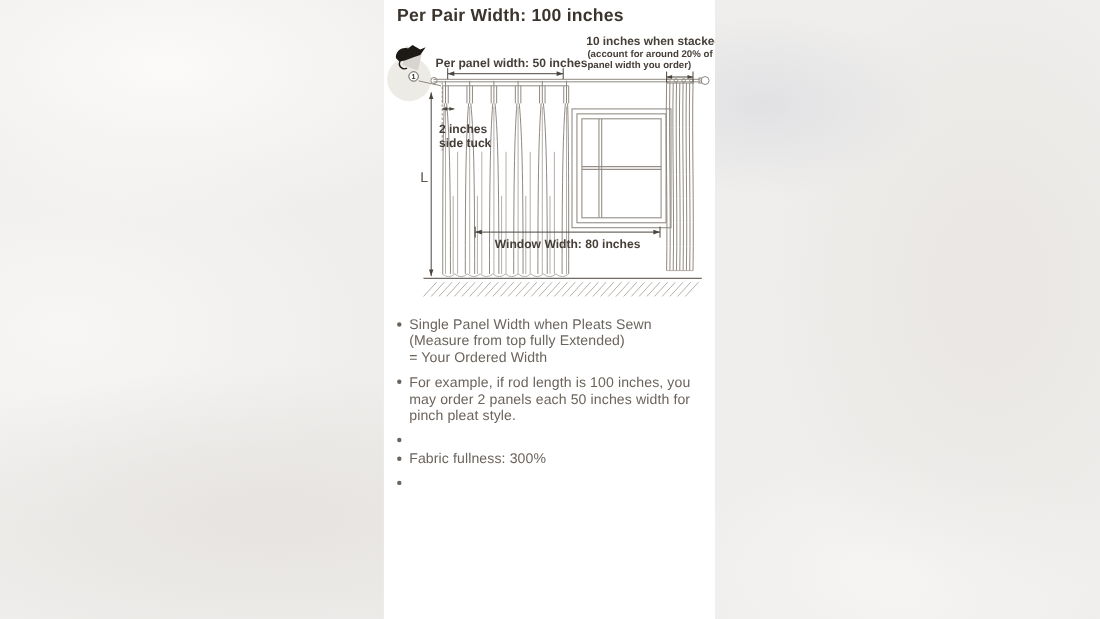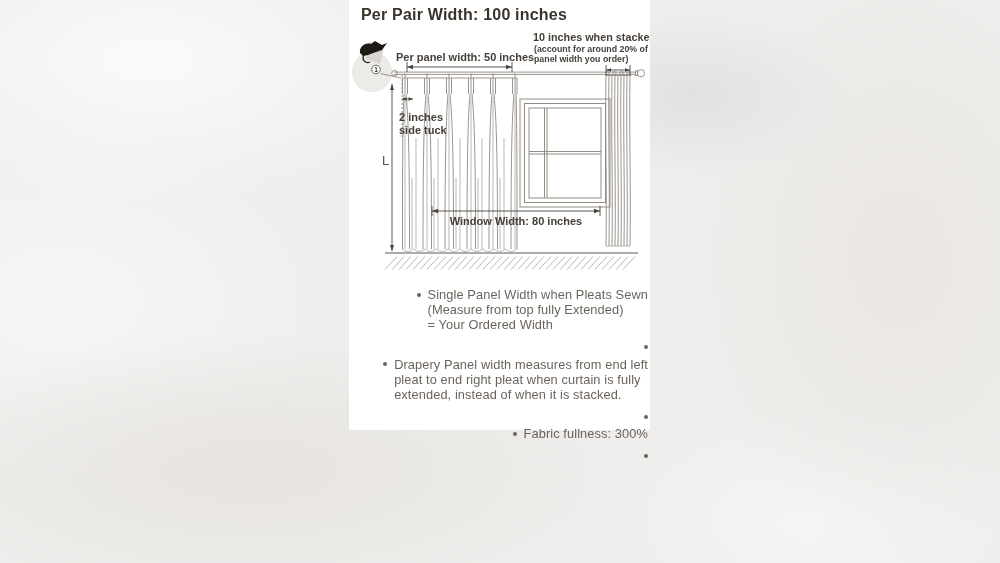--- a/index.html
+++ b/index.html
@@ -12,21 +12,21 @@
       radial-gradient(220px 120px at 695px 95px,  #e1e1e4 0%, rgba(225,225,228,0) 70%),
       radial-gradient(300px 420px at 900px 260px, #e9e6e3 0%, rgba(233,230,227,0) 72%),
       radial-gradient(420px 210px at 150px 60px,  #fbfaf9 0%, rgba(251,250,249,0) 70%),
       radial-gradient(520px 190px at 250px 470px, #e6e3e0 0%, rgba(230,227,224,0) 72%),
       radial-gradient(400px 260px at 60px 300px,  #f7f6f5 0%, rgba(247,246,245,0) 70%),
       radial-gradient(300px 160px at 820px 520px, #f6f5f4 0%, rgba(246,245,244,0) 70%),
       #efeeec;
   }
 
   .panel {
-    position:absolute; left:349px; top:0; width:301px; height:430px;
+    position:absolute; left:349px; top:0; width:301px; height:563px;
     background:#ffffff;
     text-decoration:underline;
   }
 
   .page-title {
     position:absolute; left:12px; top:6px;
     font-size:16px; font-weight:700; letter-spacing:.2px;
     color:#3b342d; white-space:nowrap;
   }
 
@@ -47,21 +47,21 @@
   .lbl-len   { font:400 13px "Liberation Sans",sans-serif; fill:#5a544d; }
   .lbl-num   { font:700 6.5px "Liberation Sans",sans-serif; fill:#33302c; }
 
   .info-list {
     position:absolute; left:10px; top:287px; width:289px;
     list-style:none;
   }
   .info-item {
     display:flex; align-items:flex-start; gap:7px;
     margin-bottom:7.5px;
-    color:#6b645d; font-size:12.8px; line-height:15px;justify-content:flex-end;
+    color:#6b645d; font-size:12.8px; line-height:15px;
   }
   .bullet-dot {
     flex:0 0 auto; width:4px; height:4px; border-radius:50%;
     background:#6b645d; margin-top:5.5px; margin-left:2px;
   }
   .bullet-text { white-space:pre-line; letter-spacing:.1px; }
 </style>
 </head>
 <body>
 
@@ -202,26 +202,23 @@
 
     <ul class="info-list">
       <li class="info-item">
         <span class="bullet-dot"></span>
         <span class="bullet-text">Single Panel Width when Pleats Sewn
 (Measure from top fully Extended)
 = Your Ordered Width</span>
       </li>
       <li class="info-item">
         <span class="bullet-dot"></span>
-      </li>
-      <li class="info-item">
-        <span class="bullet-dot"></span>
-        <span class="bullet-text">Drapery Panel width measures from end left
-pleat to end right pleat when curtain is fully
-extended, instead of when it is stacked.</span>
+        <span class="bullet-text">For example, if rod length is 100 inches, you
+may order 2 panels each 50 inches width for
+pinch pleat style.</span>
       </li>
       <li class="info-item">
         <span class="bullet-dot"></span>
       </li>
       <li class="info-item">
         <span class="bullet-dot"></span>
         <span class="bullet-text">Fabric fullness: 300%</span>
       </li>
       <li class="info-item">
         <span class="bullet-dot"></span>

